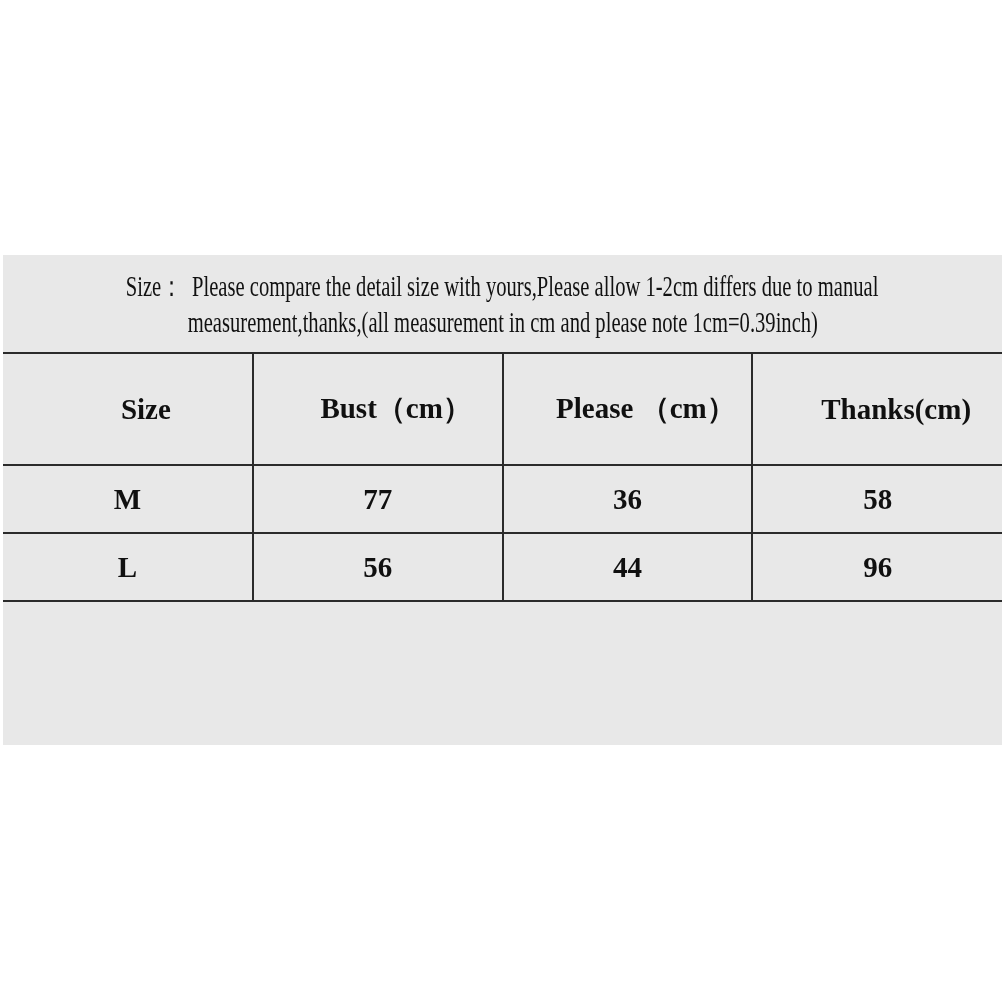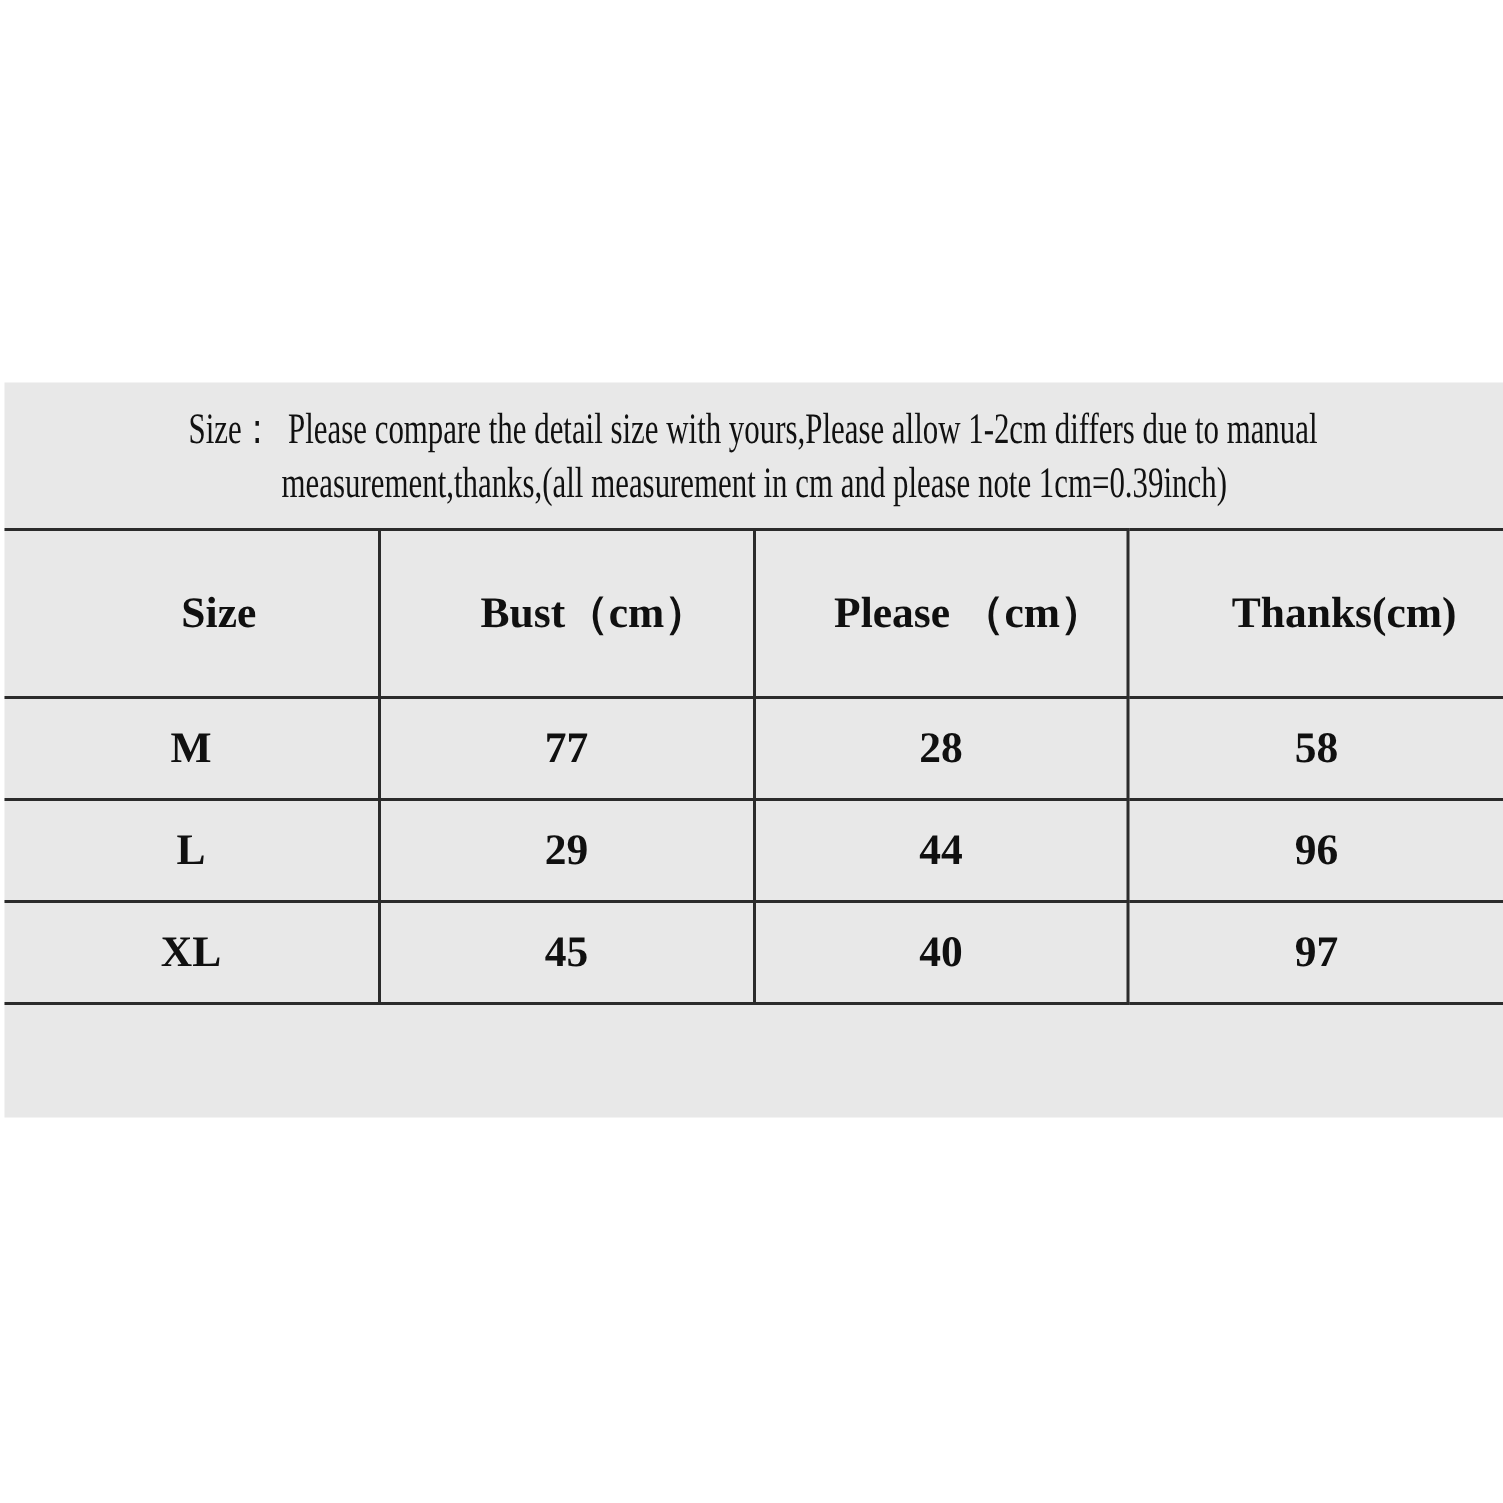--- a/index.html
+++ b/index.html
@@ -82,33 +82,27 @@
           <th>Size</th>
           <th>Bust（cm）</th>
           <th>Please （cm）</th>
           <th>Thanks(cm)</th>
         </tr>
       </thead>
       <tbody>
         <tr>
           <td>M</td>
           <td>77</td>
-          <td>28</td>
+          <td>36</td>
           <td>58</td>
         </tr>
         <tr>
           <td>L</td>
-          <td>29</td>
+          <td>56</td>
           <td>44</td>
           <td>96</td>
-        </tr>
-        <tr>
-          <td>XL</td>
-          <td>45</td>
-          <td>40</td>
-          <td>97</td>
         </tr>
       </tbody>
     </table>
 
 
   </div>
 </div>
 
 </body></html>

